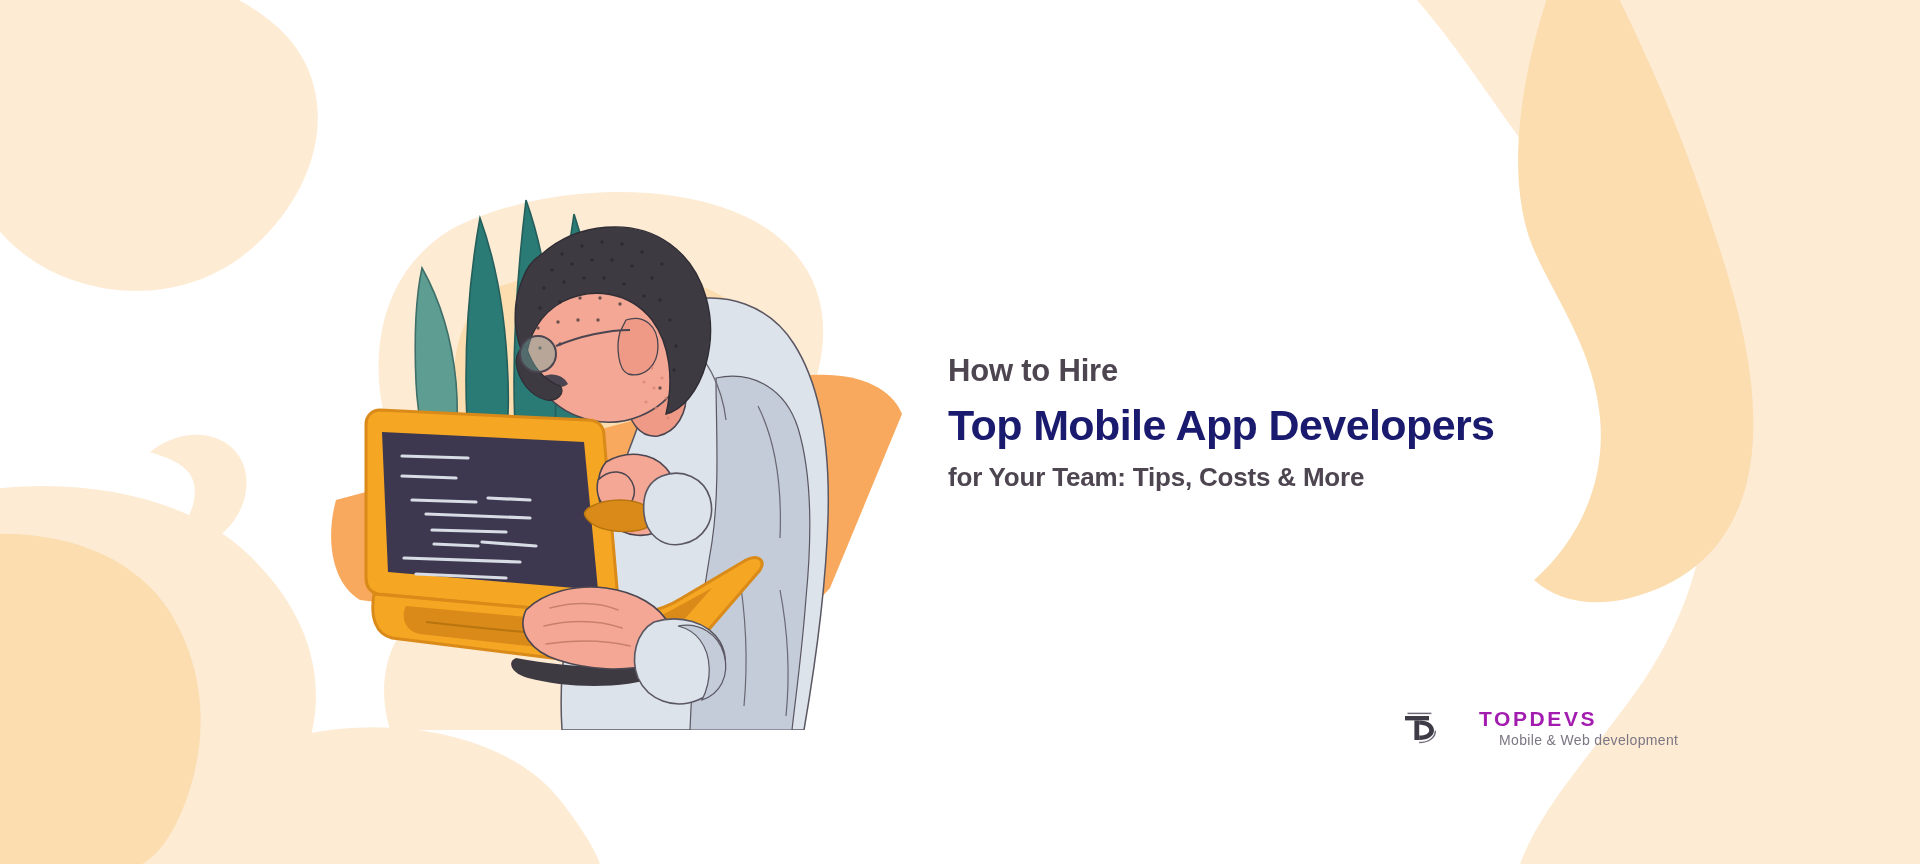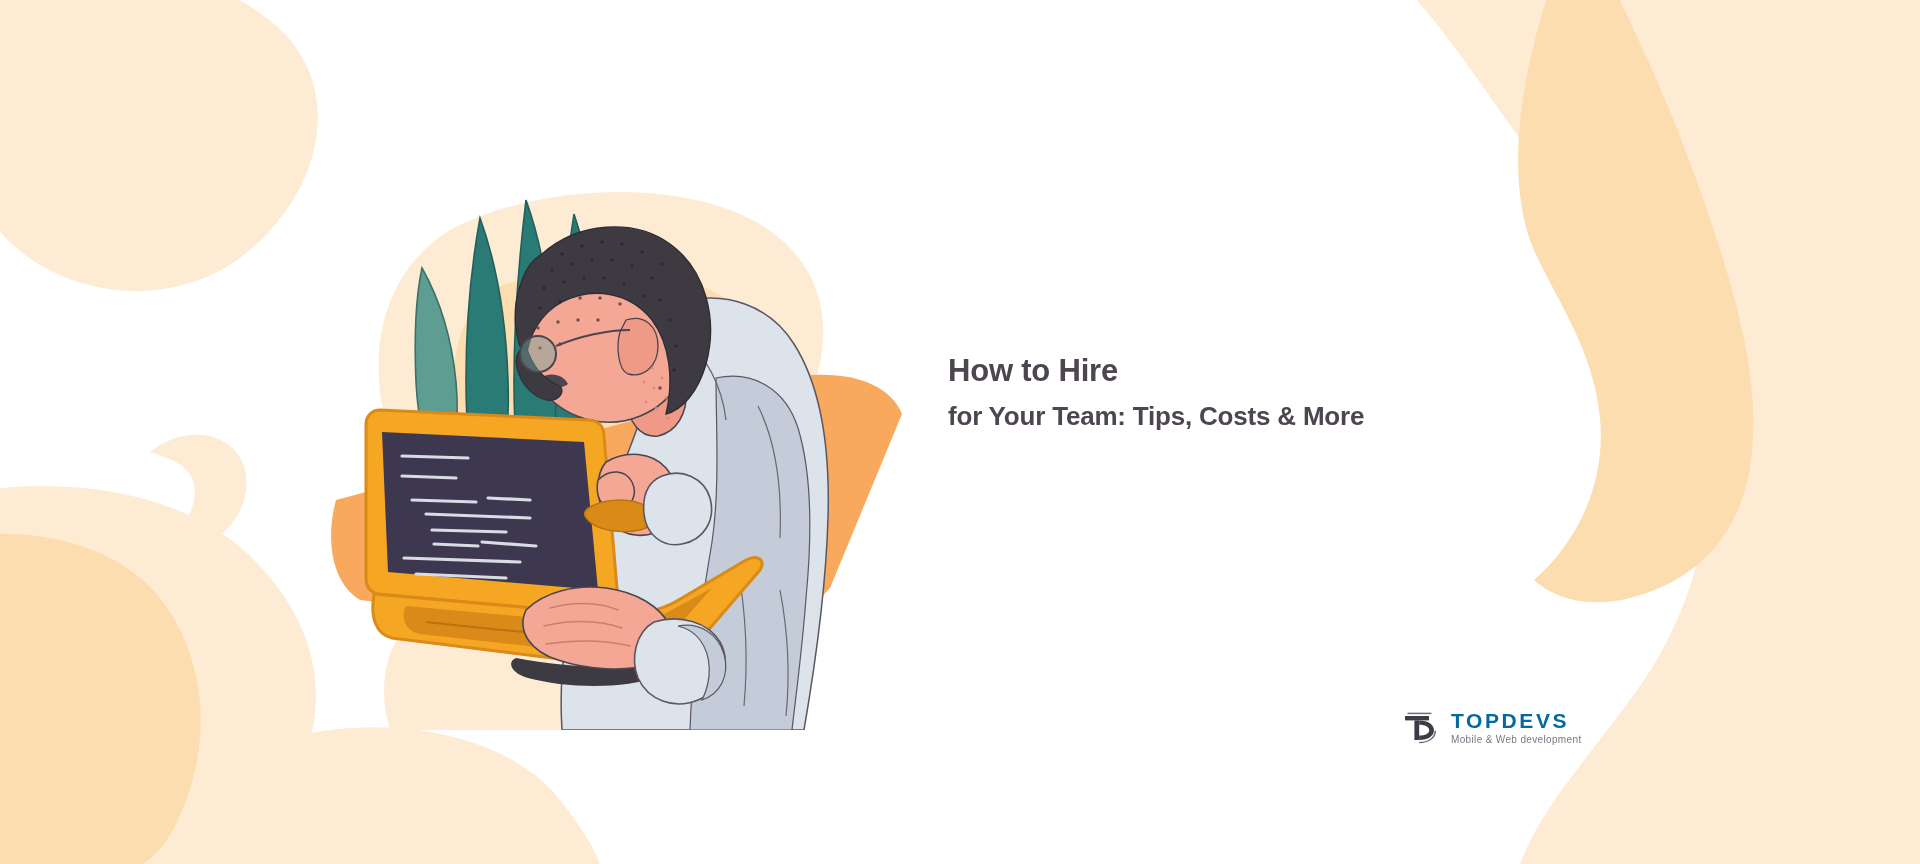--- a/index.html
+++ b/index.html
@@ -79,29 +79,31 @@
   }
   .logo-text {
     display: flex;
     flex-direction: column;
     justify-content: center;
   }
   .logo-word {
     font-size: 21px;
     font-weight: bold;
     letter-spacing: 2.6px;
-    color: #0369a1;
+    color: #a21caf;
     line-height: 1.05;
+    margin-left: 28px;
   }
   .logo-tag {
-    font-size: 10px;
+    font-size: 14px;
     letter-spacing: 0.35px;
     color: #7b7683;
     line-height: 1.2;
     margin-top: 2px;
+    margin-left: 48px;
   }
 </style>
 </head>
 <body>
 
 <div class="banner">
 
   <svg class="bg-layer" viewBox="0 0 1920 864" preserveAspectRatio="none" aria-hidden="true">
 
     <path fill="#FDEBD4" d="M -60,-40 C 80,-60 230,-30 290,40 C 340,100 320,190 250,250
@@ -305,20 +307,21 @@
       <path fill="#D98A18" stroke="#B8740F" stroke-width="1.4" d="M 262,336 C 278,328 302,328 316,336 C 328,344 326,356 310,360
                C 290,364 266,360 258,350 C 252,344 254,340 262,336 Z"></path>
 
       <path fill="#DDE3EA" stroke="#5A5662" stroke-width="1.6" d="M 332,306 C 352,298 374,308 380,328 C 386,350 374,370 352,374
                C 332,378 316,364 314,344 C 312,324 318,312 332,306 Z"></path>
     </g>
   </svg>
 
   <div class="text-block">
     <p class="eyebrow">How to Hire</p>
+    <h1 class="headline">Top Mobile App Developers</h1>
     <p class="subhead">for Your Team: Tips, Costs &amp; More</p>
   </div>
 
   <div class="logo">
     <svg class="logo-mark" viewBox="0 0 40 40" aria-hidden="true">
 
       <path fill="#3F3B46" d="M 3,8 L 27,8 L 27,12.4 L 3,12.4 Z"></path>
 
       <path fill="#3F3B46" d="M 12.4,12.4 L 17.2,12.4 L 17.2,32 L 12.4,32 Z"></path>
 

